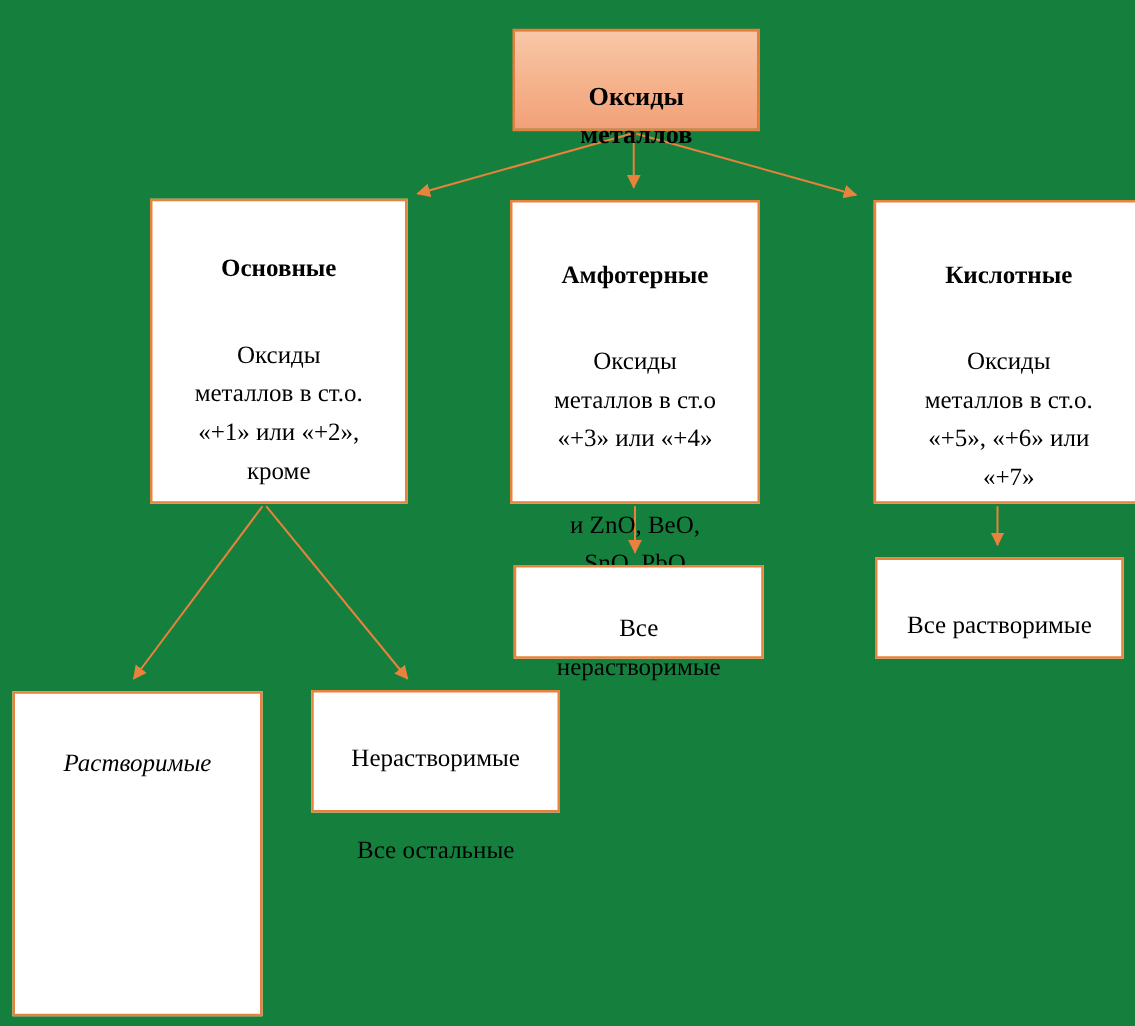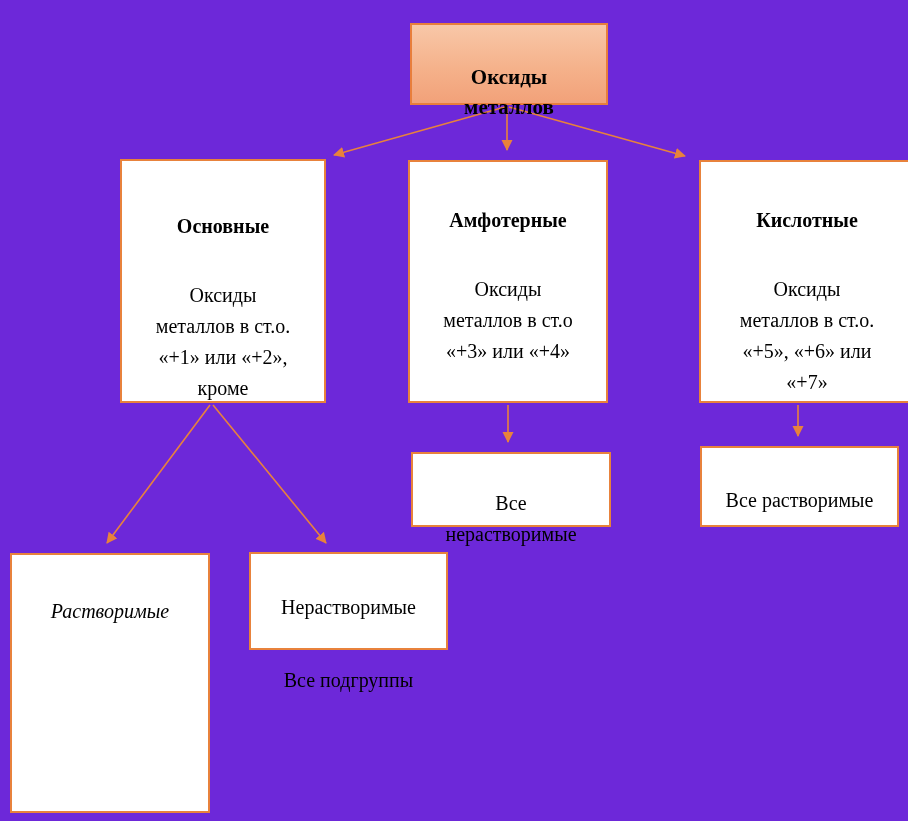--- a/index.html
+++ b/index.html
@@ -4,21 +4,21 @@
 <style>
   html, body {
     margin: 0;
     padding: 0;
     background: #ffffff;
   }
   .canvas {
     position: relative;
     width: 908px;
     height: 821px;
-    background: #6d28d9;
+    background: #15803d;
     font-family: "Liberation Serif", "DejaVu Serif", "DejaVu Sans", serif;
     color: #000000;
     overflow: hidden;
   }
   .arrows {
     position: absolute;
     left: 0;
     top: 0;
     width: 908px;
     height: 821px;
@@ -47,21 +47,21 @@
   }
   
   .node.root {
     left: 410px; top: 23px; width: 198px; height: 82px;
     background: linear-gradient(180deg, #F8C7A8 0%, #F5B28B 55%, #F2A179 100%);
     border-color: #E87E3C;
     font-size: 21px;
     line-height: 30px;
     padding-top: 7px;
   }
-  .node.osnovnye        { left: 120px; top: 159px; width: 206px; height: 244px; padding-top: 19px; }
+  .node.osnovnye        { left: 120px; top: 159px; width: 206px; height: 244px; padding-top: 8px; }
   .node.amfoternye      { left: 408px; top: 160px; width: 200px; height: 243px; padding-top: 12px; }
   .node.kislotnye       { left: 699px; top: 160px; width: 216px; height: 243px; padding-top: 12px; }
   .node.vse-nerastvorimye { left: 411px; top: 452px; width: 200px; height: 75px; padding-top: 3px; }
   .node.vse-rastvorimye   { left: 700px; top: 446px; width: 199px; height: 81px; padding-top: 6px; }
   .node.rastvorimye     { left: 10px;  top: 553px; width: 200px; height: 260px; padding-top: 10px; font-style: italic; }
   .node.nerastvorimye   { left: 249px; top: 552px; width: 199px; height: 98px; padding-top: 7px; }
   .node.nerastvorimye .p { margin-top: 11px; }
 </style>
 </head>
 <body>
@@ -96,20 +96,22 @@
 металлов в ст.о.
 «+1» или «+2»,
 кроме</div>
   </div>
 
   <div class="node amfoternye">
     <div class="title">Амфотерные</div>
     <div class="p">Оксиды
 металлов в ст.о
 «+3» или «+4»</div>
+    <div class="p">и ZnO, BeO,
+SnO, PbO</div>
   </div>
 
   <div class="node kislotnye">
     <div class="title">Кислотные</div>
     <div class="p">Оксиды
 металлов в ст.о.
 «+5», «+6» или
 «+7»</div>
   </div>
 
@@ -122,16 +124,16 @@
 нерастворимые</div>
   </div>
 
   <div class="node rastvorimye">
     <div class="title regular">Растворимые</div>
     
   </div>
 
   <div class="node nerastvorimye">
     <div class="title regular">Нерастворимые</div>
-    <div class="p">Все подгруппы</div>
+    <div class="p">Все остальные</div>
   </div>
 
 </div>
 
 </body></html>

